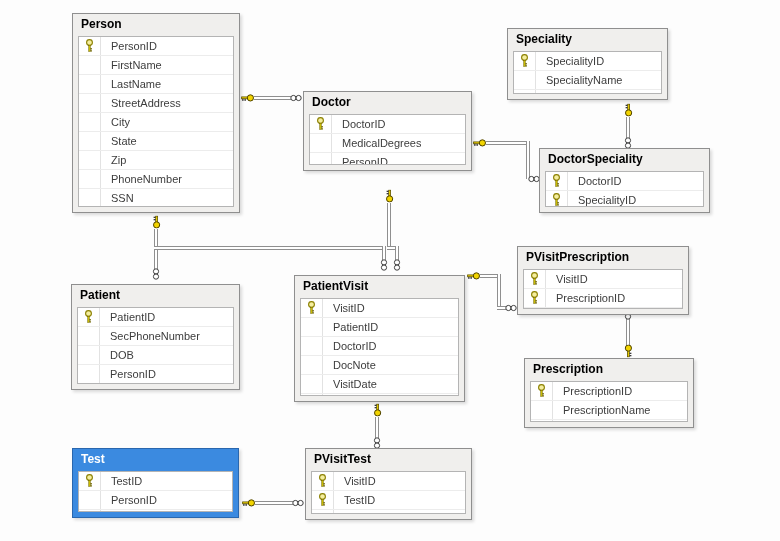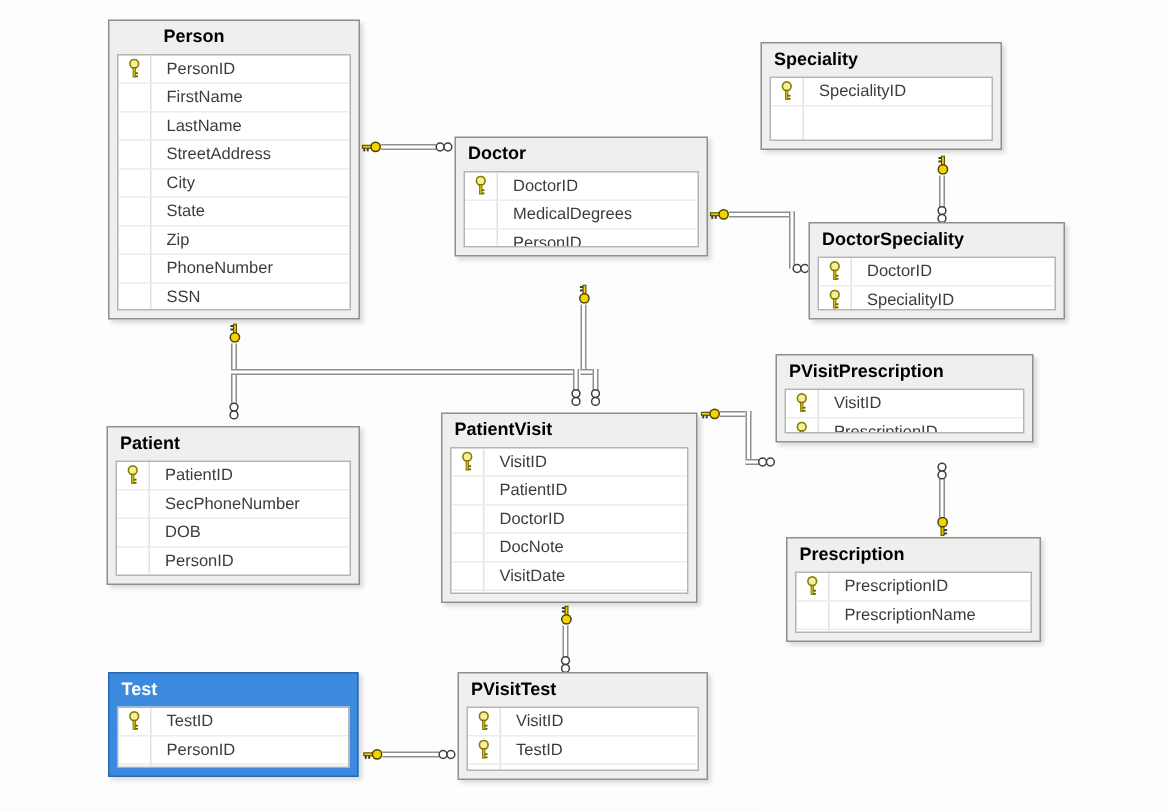--- a/index.html
+++ b/index.html
@@ -49,21 +49,21 @@
   .sym-key-down{width:10px;height:14px;}
   .sym-key-down svg{margin-left:-1.5px;margin-top:2px;transform:rotate(-90deg);}
   .sym-many-h{width:12px;height:8px;}
   .sym-many-v{width:8px;height:12px;}
   .sym-many-v svg{margin-left:-2px;margin-top:2px;transform:rotate(90deg);}
 </style>
 </head>
 <body>
 
 <div id="canvas">
-    <div class="table" style="left: 72px; top: 13px; width: 168px; height: 200px; padding-left: 28px;">
+    <div class="table" style="left: 72px; top: 13px; width: 168px; height: 200px;">
       <div class="t-header">Person</div>
       <div class="t-grid">
         <div class="t-keycol-sep"></div>
         <div class="t-row">
           <div class="t-keyicon">
             <svg width="9" height="14" viewBox="0 0 9 14">
               <circle cx="4.5" cy="3.5" r="2.9" fill="#f5ee9e" stroke="#8a7f00" stroke-width="1.1"></circle>
               <rect x="3.7" y="6.2" width="1.6" height="6.2" fill="#c9bb00" stroke="#6e6400" stroke-width="0.5"></rect>
               <rect x="5.2" y="9.2" width="1.8" height="1.2" fill="#6e6400"></rect>
               <rect x="5.2" y="11.3" width="1.8" height="1.2" fill="#6e6400"></rect>
@@ -138,20 +138,24 @@
           <div class="t-keyicon">
             <svg width="9" height="14" viewBox="0 0 9 14">
               <circle cx="4.5" cy="3.5" r="2.9" fill="#f5ee9e" stroke="#8a7f00" stroke-width="1.1"></circle>
               <rect x="3.7" y="6.2" width="1.6" height="6.2" fill="#c9bb00" stroke="#6e6400" stroke-width="0.5"></rect>
               <rect x="5.2" y="9.2" width="1.8" height="1.2" fill="#6e6400"></rect>
               <rect x="5.2" y="11.3" width="1.8" height="1.2" fill="#6e6400"></rect>
             </svg>
           </div>
           <span class="t-collabel">SpecialityID</span>
         </div>
+        <div class="t-row">
+          <div class="t-keyicon"></div>
+          <span class="t-collabel">SpecialityName</span>
+        </div>
       </div>
     </div>
     <div class="table" style="left: 539px; top: 148px; width: 171px; height: 65px;">
       <div class="t-header">DoctorSpeciality</div>
       <div class="t-grid">
         <div class="t-keycol-sep"></div>
         <div class="t-row">
           <div class="t-keyicon">
             <svg width="9" height="14" viewBox="0 0 9 14">
               <circle cx="4.5" cy="3.5" r="2.9" fill="#f5ee9e" stroke="#8a7f00" stroke-width="1.1"></circle>
@@ -168,21 +172,21 @@
               <circle cx="4.5" cy="3.5" r="2.9" fill="#f5ee9e" stroke="#8a7f00" stroke-width="1.1"></circle>
               <rect x="3.7" y="6.2" width="1.6" height="6.2" fill="#c9bb00" stroke="#6e6400" stroke-width="0.5"></rect>
               <rect x="5.2" y="9.2" width="1.8" height="1.2" fill="#6e6400"></rect>
               <rect x="5.2" y="11.3" width="1.8" height="1.2" fill="#6e6400"></rect>
             </svg>
           </div>
           <span class="t-collabel">SpecialityID</span>
         </div>
       </div>
     </div>
-    <div class="table" style="left: 517px; top: 236px; width: 172px; height: 59px;">
+    <div class="table" style="left: 517px; top: 246px; width: 172px; height: 69px;">
       <div class="t-header">PVisitPrescription</div>
       <div class="t-grid">
         <div class="t-keycol-sep"></div>
         <div class="t-row">
           <div class="t-keyicon">
             <svg width="9" height="14" viewBox="0 0 9 14">
               <circle cx="4.5" cy="3.5" r="2.9" fill="#f5ee9e" stroke="#8a7f00" stroke-width="1.1"></circle>
               <rect x="3.7" y="6.2" width="1.6" height="6.2" fill="#c9bb00" stroke="#6e6400" stroke-width="0.5"></rect>
               <rect x="5.2" y="9.2" width="1.8" height="1.2" fill="#6e6400"></rect>
               <rect x="5.2" y="11.3" width="1.8" height="1.2" fill="#6e6400"></rect>

